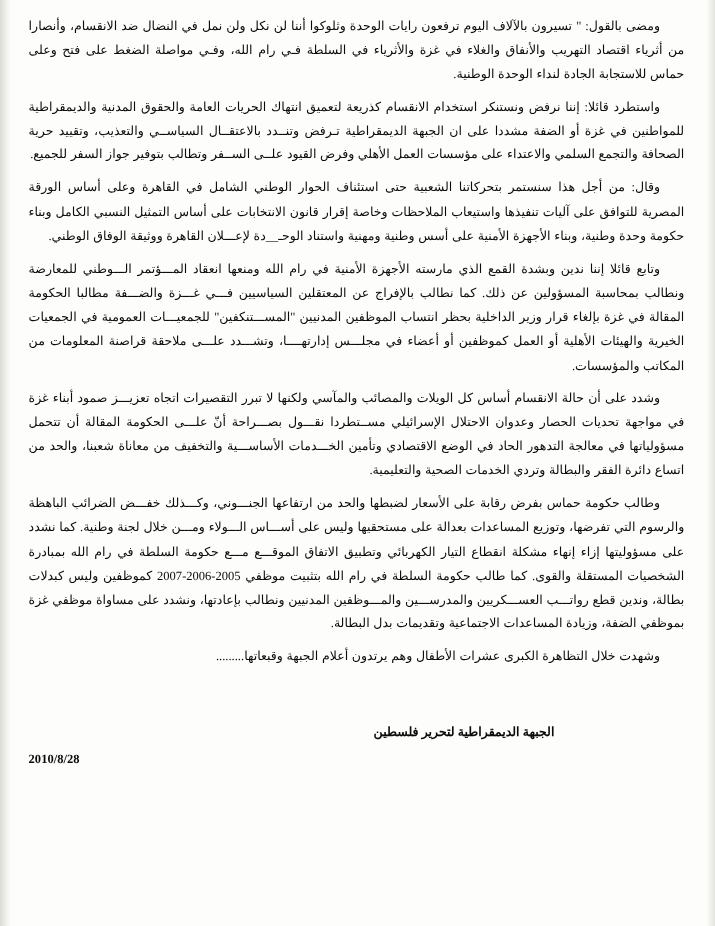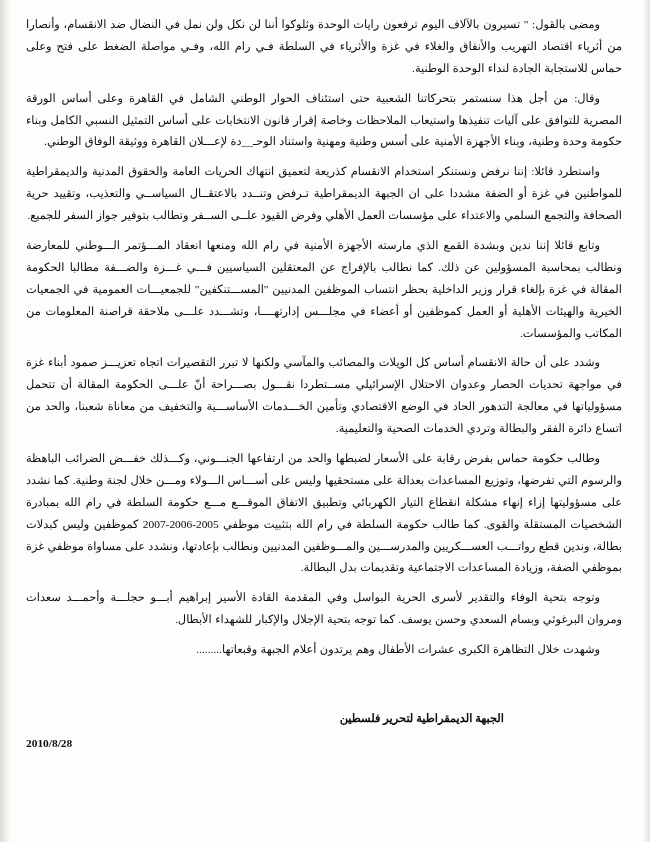--- a/index.html
+++ b/index.html
@@ -84,26 +84,25 @@
     height: 200px;
   }
 </style>
 </head>
 <body>
 
 <div class="page">
 
   <div class="doc-body">
     <p class="para">ومضى بالقول: " تسيرون بالآلاف اليوم ترفعون رايات الوحدة وثلوكوا أننا لن نكل ولن نمل في النضال ضد الانقسام، وأنصارا من أثرياء اقتصاد التهريب والأنفاق والغلاء في غزة والأثرياء في السلطة فـي رام الله، وفـي مواصلة الضغط على فتح وعلى حماس للاستجابة الجادة لنداء الوحدة الوطنية.</p>
+    <p class="para">واستطرد قائلا: إننا نرفض ونستنكر استخدام الانقسام كذريعة لتعميق انتهاك الحريات العامة والحقوق المدنية والديمقراطية للمواطنين في غزة أو الضفة مشددا على ان الجبهة الديمقراطية تـرفض وتنــدد بالاعتقــال السياســي والتعذيب، وتقييد حرية الصحافة والتجمع السلمي والاعتداء على مؤسسات العمل الأهلي وفرض القيود علــى الســفر وتطالب بتوفير جواز السفر للجميع.</p>
     <p class="para">وقال: من أجل هذا سنستمر بتحركاتنا الشعبية حتى استئناف الحوار الوطني الشامل في القاهرة وعلى أساس الورقة المصرية للتوافق على آليات تنفيذها واستيعاب الملاحظات وخاصة إقرار قانون الانتخابات على أساس التمثيل النسبي الكامل وبناء حكومة وحدة وطنية، وبناء الأجهزة الأمنية على أسس وطنية ومهنية واستناد الوحـ__دة لإعـــلان القاهرة ووثيقة الوفاق الوطني.</p>
-    <p class="para">واستطرد قائلا: إننا نرفض ونستنكر استخدام الانقسام كذريعة لتعميق انتهاك الحريات العامة والحقوق المدنية والديمقراطية للمواطنين في غزة أو الضفة مشددا على ان الجبهة الديمقراطية تـرفض وتنــدد بالاعتقــال السياســي والتعذيب، وتقييد حرية الصحافة والتجمع السلمي والاعتداء على مؤسسات العمل الأهلي وفرض القيود علــى الســفر وتطالب بتوفير جواز السفر للجميع.</p>
     <p class="para">وتابع قائلا إننا ندين وبشدة القمع الذي مارسته الأجهزة الأمنية في رام الله ومنعها انعقاد المـــؤتمر الـــوطني للمعارضة ونطالب بمحاسبة المسؤولين عن ذلك. كما نطالب بالإفراج عن المعتقلين السياسيين فـــي غـــزة والضـــفة مطالبا الحكومة المقالة في غزة بإلغاء قرار وزير الداخلية بحظر انتساب الموظفين المدنيين "المســـتنكفين" للجمعيـــات العمومية في الجمعيات الخيرية والهيئات الأهلية أو العمل كموظفين أو أعضاء في مجلـــس إدارتهــــا، وتشـــدد علـــى ملاحقة قراصنة المعلومات من المكاتب والمؤسسات.</p>
     <p class="para">وشدد على أن حالة الانقسام أساس كل الويلات والمصائب والمآسي ولكنها لا تبرر التقصيرات اتجاه تعزيـــز صمود أبناء غزة في مواجهة تحديات الحصار وعدوان الاحتلال الإسرائيلي مســتطردا نقـــول بصـــراحة أنّ علـــى الحكومة المقالة أن تتحمل مسؤولياتها في معالجة التدهور الحاد في الوضع الاقتصادي وتأمين الخـــدمات الأساســـية والتخفيف من معاناة شعبنا، والحد من اتساع دائرة الفقر والبطالة وتردي الخدمات الصحية والتعليمية.</p>
     <p class="para">وطالب حكومة حماس بفرض رقابة على الأسعار لضبطها والحد من ارتفاعها الجنـــوني، وكـــذلك خفـــض الضرائب الباهظة والرسوم التي تفرضها، وتوزيع المساعدات بعدالة على مستحقيها وليس على أســـاس الـــولاء ومـــن خلال لجنة وطنية. كما نشدد على مسؤوليتها إزاء إنهاء مشكلة انقطاع التيار الكهربائي وتطبيق الاتفاق الموقـــع مـــع حكومة السلطة في رام الله بمبادرة الشخصيات المستقلة والقوى. كما طالب حكومة السلطة في رام الله بتثبيت موظفي 2005-2006-2007 كموظفين وليس كبدلات بطالة، وندين قطع رواتـــب العســـكريين والمدرســـين والمـــوظفين المدنيين ونطالب بإعادتها، ونشدد على مساواة موظفي غزة بموظفي الضفة، وزيادة المساعدات الاجتماعية وتقديمات بدل البطالة.</p>
-    <p class="para">وتوجه بتحية الوفاء والتقدير لأسرى الحرية البواسل وفي المقدمة القادة الأسير إبراهيم أبـــو حجلـــة وأحمـــد سعدات ومروان البرغوثي وبسام السعدي وحسن يوسف. كما توجه بتحية الإجلال والإكبار للشهداء الأبطال.</p>
     <p class="para">وشهدت خلال التظاهرة الكبرى عشرات الأطفال وهم يرتدون أعلام الجبهة وقبعاتها.........</p>
   </div>
 
   <div class="signature-block">
     <span class="sig-line sig-org">الجبهة الديمقراطية لتحرير فلسطين</span>
     <span class="sig-line sig-date">2010/8/28</span>
   </div>
 
   <div class="spacer-bottom"></div>
 </div>

